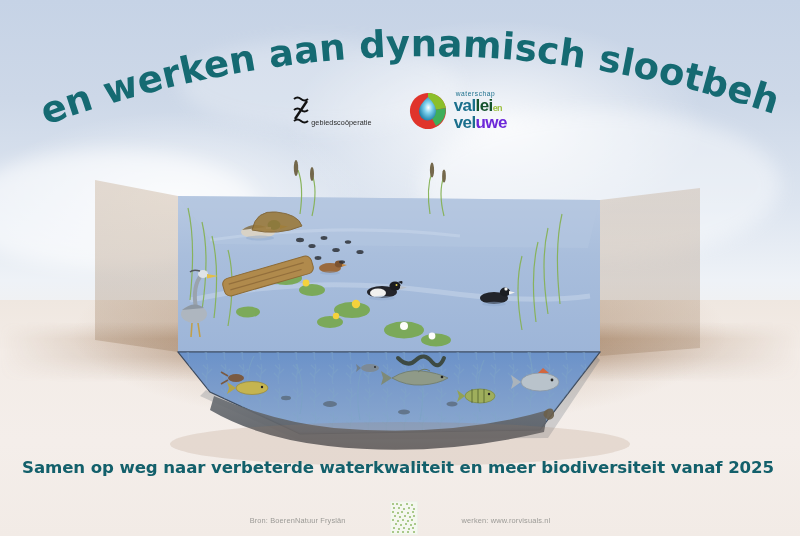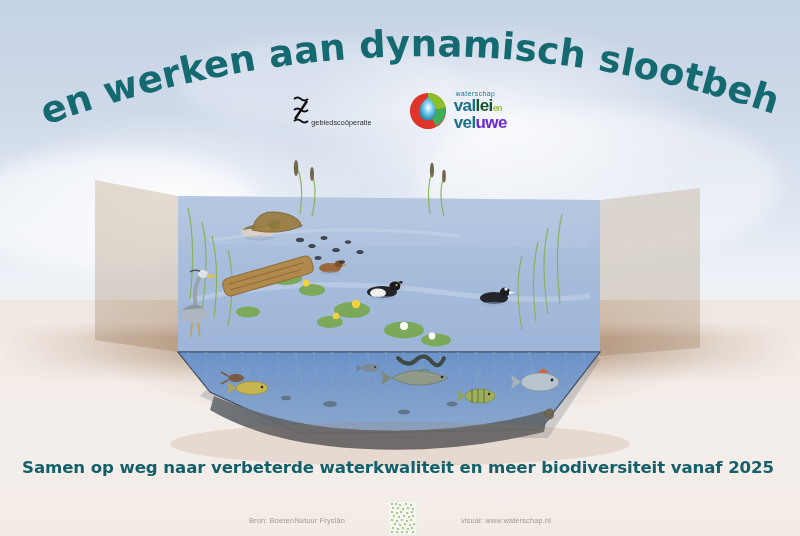--- a/index.html
+++ b/index.html
@@ -531,16 +531,16 @@
           <rect x="12" y="25" width="2" height="2"></rect>
           <rect x="17" y="26" width="2" height="2"></rect>
           <rect x="21" y="25" width="2" height="2"></rect>
         <rect x="1" y="29" width="2" height="2"></rect>
           <rect x="6" y="29" width="2" height="2"></rect>
           <rect x="11" y="29" width="2" height="2"></rect>
           <rect x="16" y="29" width="2" height="2"></rect>
           <rect x="22" y="29" width="2" height="2"></rect>
       </g>
     </svg>
-    <div class="credit">visual: www.waterschap.nl</div>
+    <div class="credit">werken: www.rorvisuals.nl</div>
   </div>
 
 </div>
 
 </body></html>

